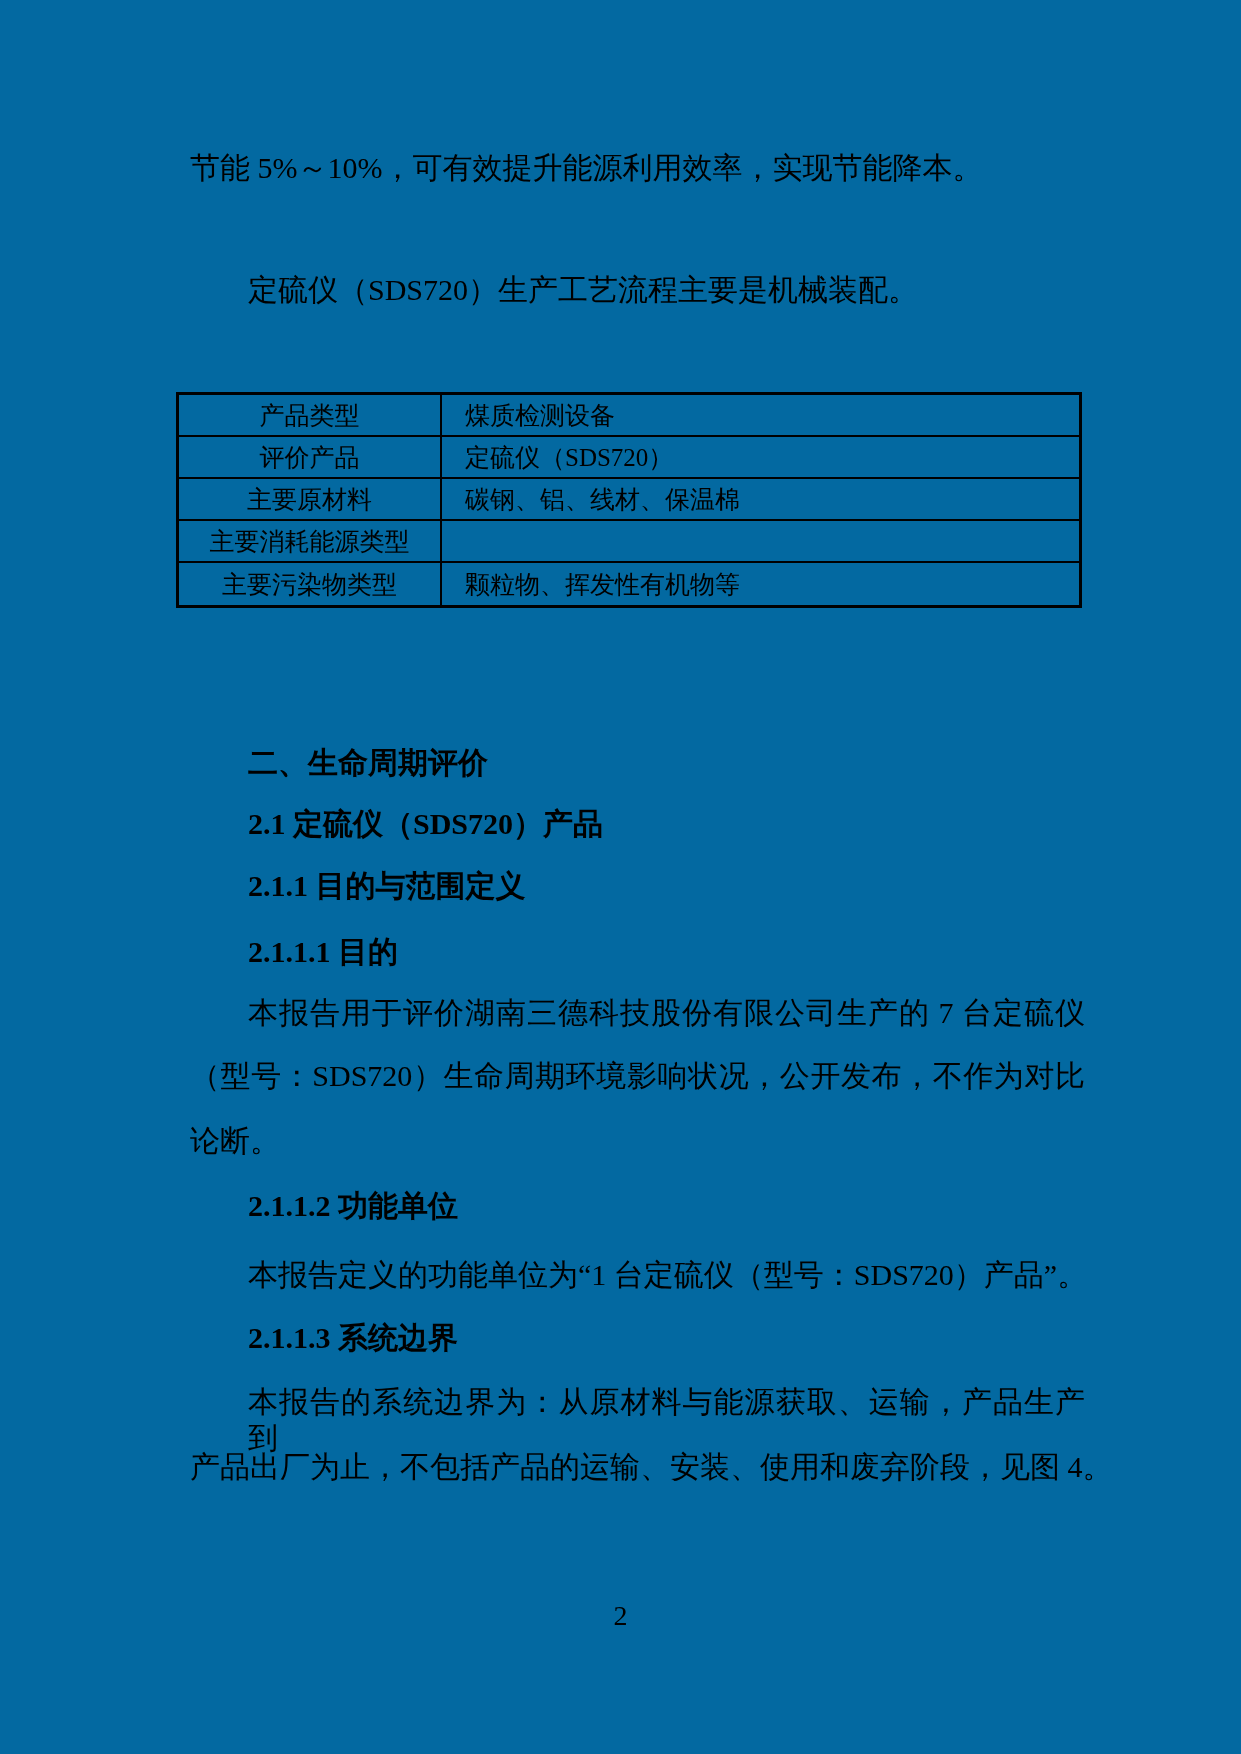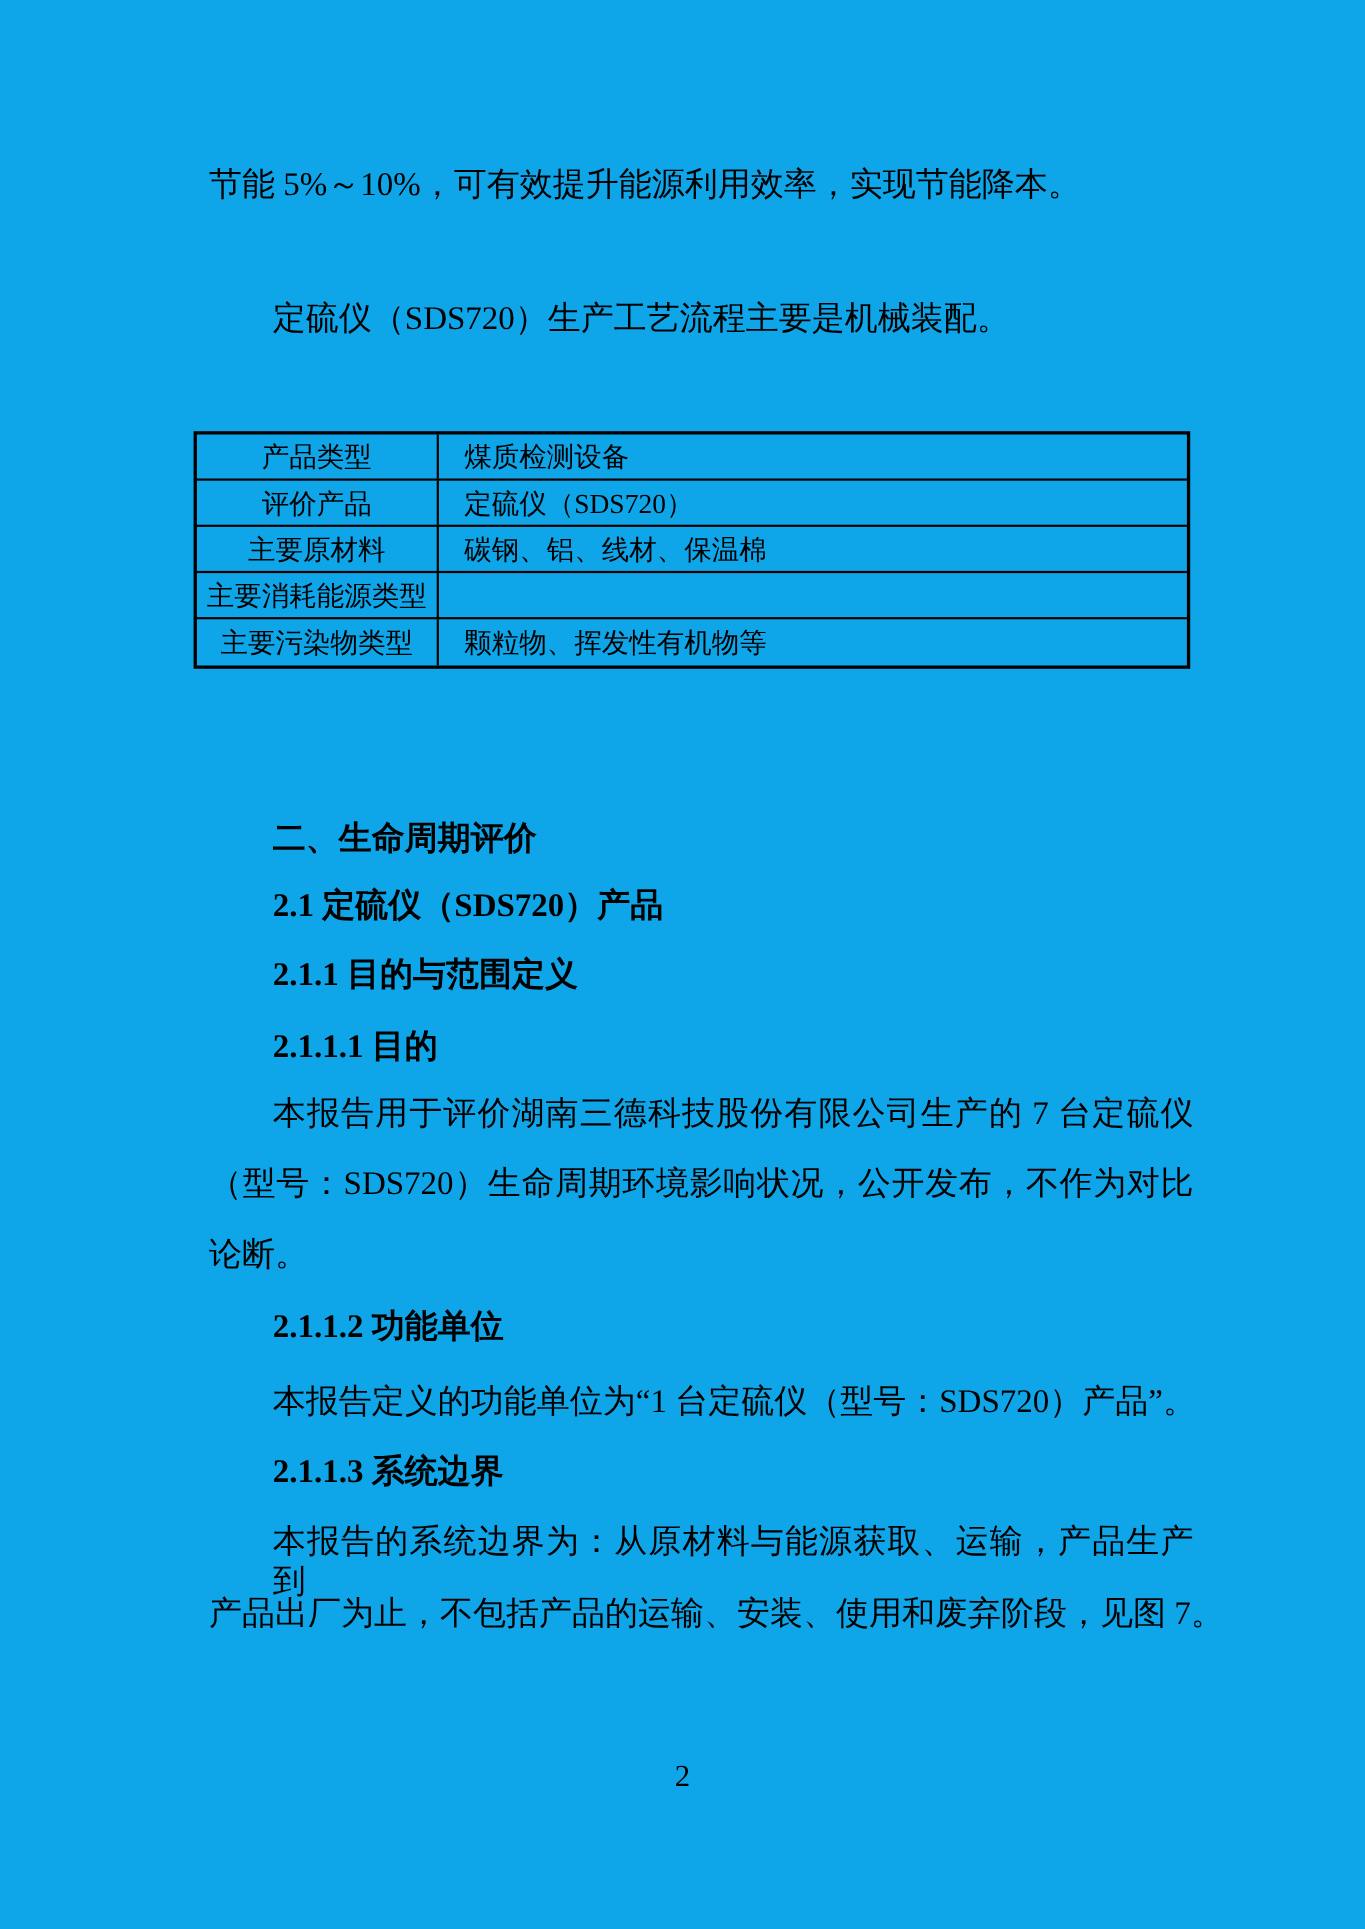--- a/index.html
+++ b/index.html
@@ -4,21 +4,21 @@
 <style>
   html, body {
     margin: 0;
     padding: 0;
     background: #ffffff;
   }
   #page {
     position: relative;
     width: 1241px;
     height: 1754px;
-    background: #0ea5e9;
+    background: #0369a1;
     color: #000000;
     font-family: "Liberation Serif", "DejaVu Serif", serif;
     overflow: hidden;
   }
   .blk {
     position: absolute;
     font-size: 30px;
     line-height: 36px;
     white-space: nowrap;
   }
@@ -48,21 +48,21 @@
     flex-direction: column;
   }
   .t-row {
     display: flex;
     height: 42px;
     border-bottom: 2px solid #000;
     box-sizing: border-box;
   }
   .t-row:last-child { border-bottom: none; }
   .t-label {
-    width: 220px;
+    width: 263px;
     border-right: 2px solid #000;
     box-sizing: border-box;
     display: flex;
     align-items: center;
     justify-content: center;
     font-size: 25px;
   }
   .t-value {
     flex: 1;
     display: flex;
@@ -128,17 +128,17 @@
   <div class="blk" style="left:190px; top:1123px;">论断。</div>
 
   <div class="blk bold" style="left:248px; top:1188px;">2.1.1.2 功能单位</div>
 
   <div class="blk" style="left:248px; top:1257px;">本报告定义的功能单位为“1 台定硫仪（型号：SDS720）产品”。</div>
 
   <div class="blk bold" style="left:248px; top:1320px;">2.1.1.3 系统边界</div>
 
   <div class="blk just" style="left:248px; top:1384px; width:837px;">本报告的系统边界为：从原材料与能源获取、运输，产品生产到</div>
 
-  <div class="blk" style="left:190px; top:1449px;">产品出厂为止，不包括产品的运输、安装、使用和废弃阶段，见图 7。</div>
+  <div class="blk" style="left:190px; top:1449px;">产品出厂为止，不包括产品的运输、安装、使用和废弃阶段，见图 4。</div>
 
   <div class="page-num">2</div>
 
 </div>
 
 </body></html>

